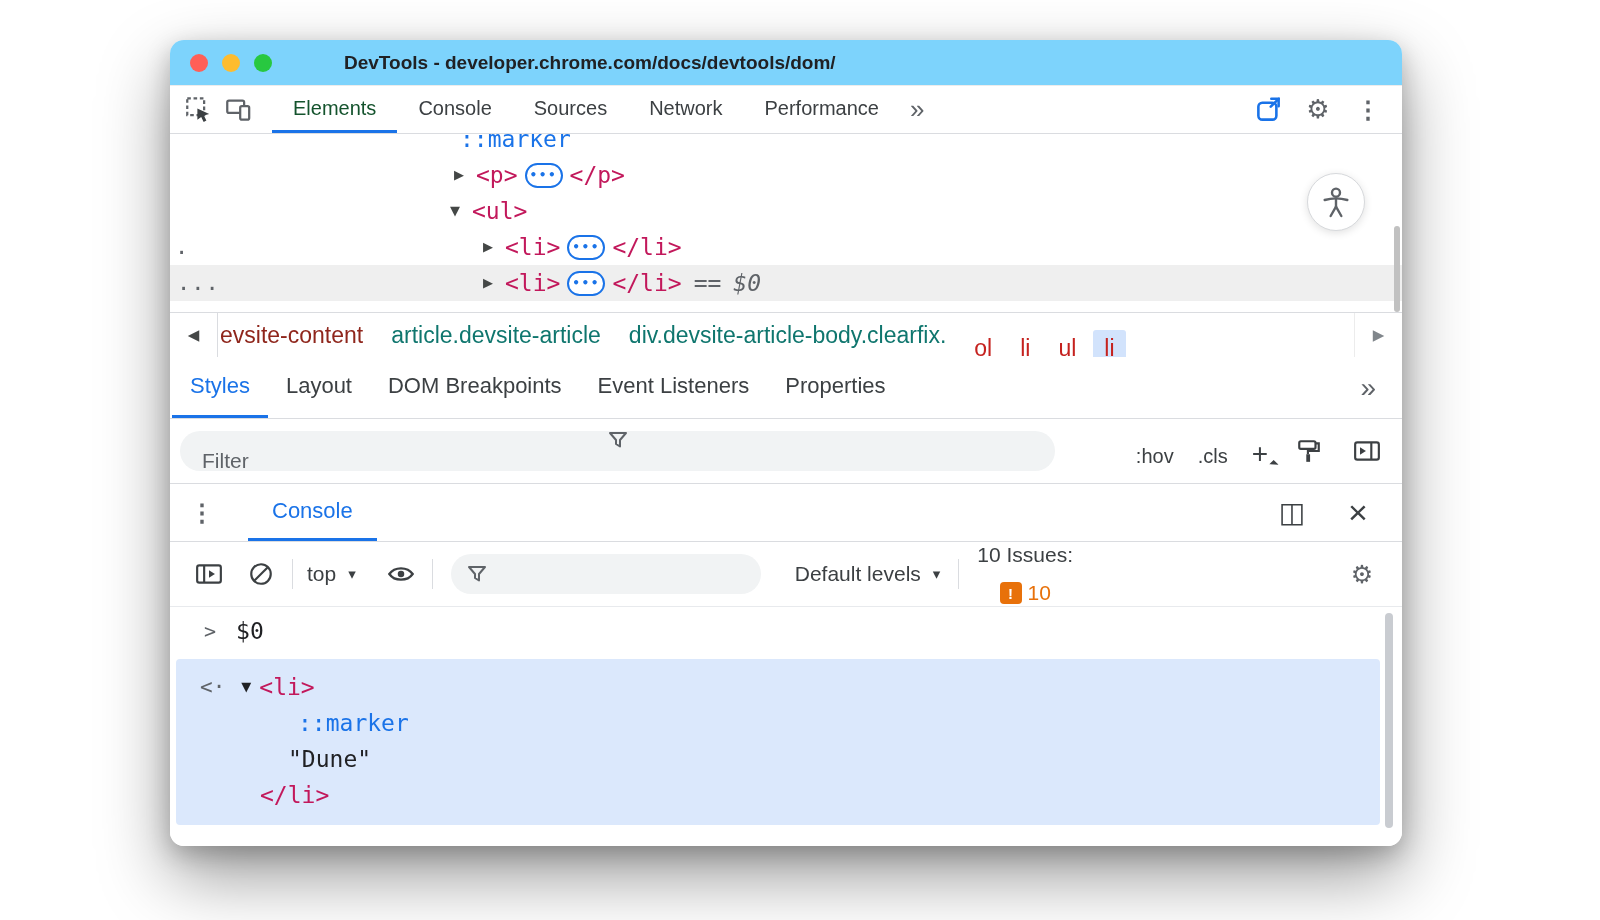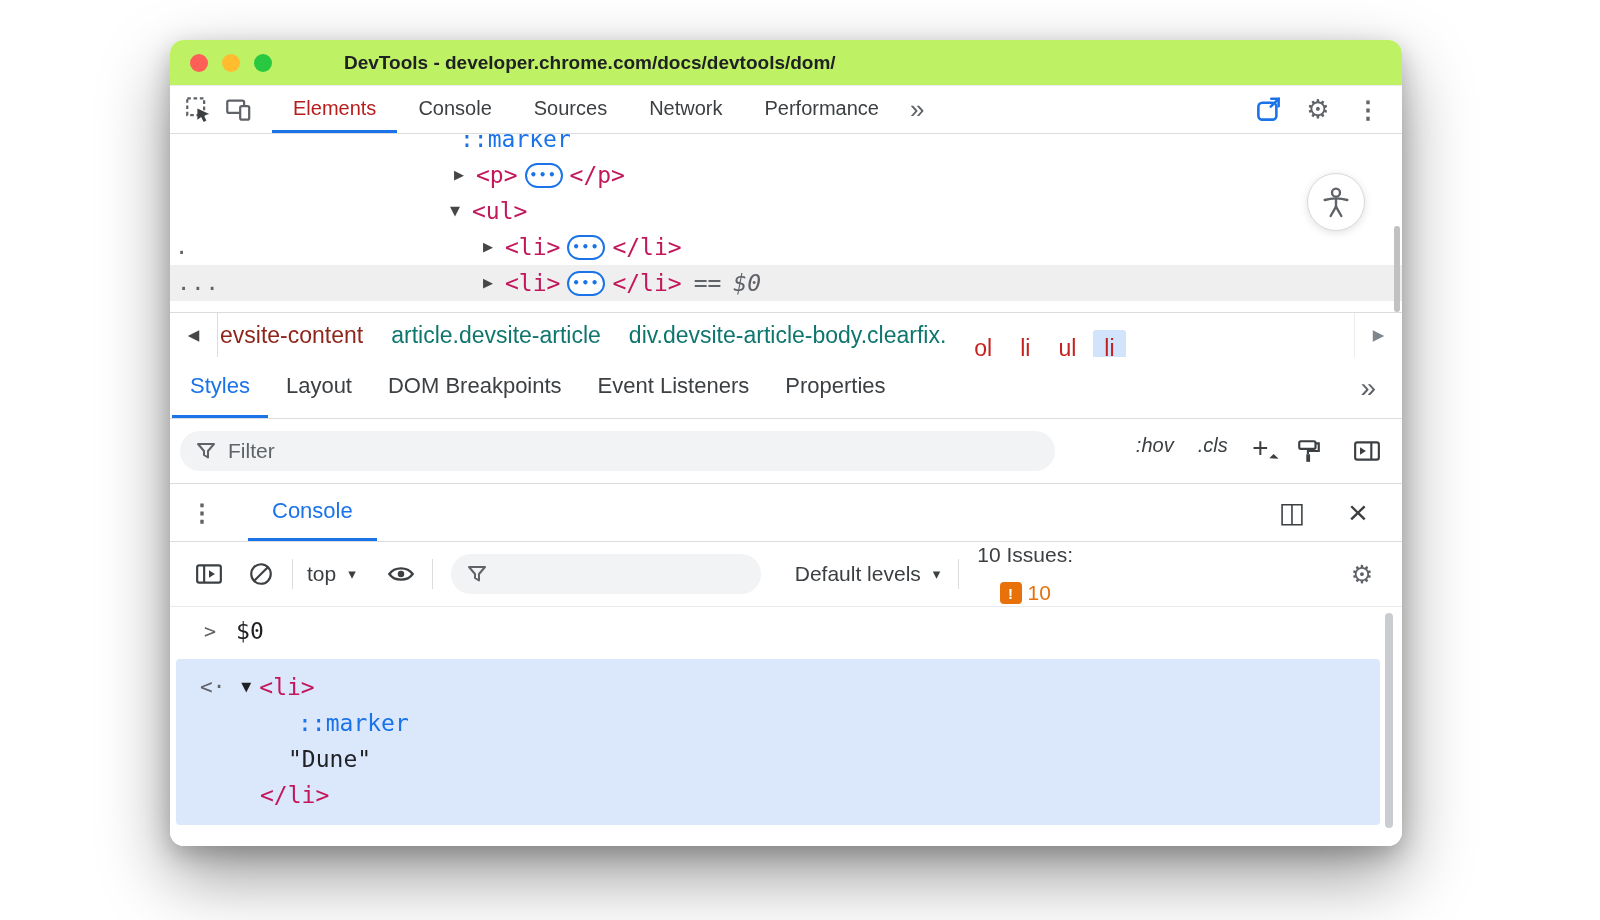--- a/index.html
+++ b/index.html
@@ -7,35 +7,35 @@
   .stage { position:relative; width:1600px; height:920px; overflow:hidden; }
 
   .window {
     position:absolute; left:170px; top:40px; width:1232px; height:806px;
     background:#ffffff; border-radius:14px; overflow:hidden;
     box-shadow:0 30px 70px rgba(0,0,0,0.40), 0 8px 24px rgba(0,0,0,0.22);
     display:flex; flex-direction:column;
   }
 
   
-  .titlebar { height:46px; flex:0 0 46px; display:flex; align-items:center; border-bottom:1px solid #ececec; background:#bef264; }
+  .titlebar { height:46px; flex:0 0 46px; display:flex; align-items:center; border-bottom:1px solid #ececec; background:#7dd3fc; }
   .lights { display:flex; gap:14px; margin-left:20px; }
   .light { width:18px; height:18px; border-radius:50%; }
   .light.red { background:#ff5f57; }
   .light.yellow { background:#febc2e; }
   .light.green { background:#28c840; }
   .win-title { margin-left:72px; font-size:19px; font-weight:bold; color:#202124; }
 
   
   .main-toolbar { height:48px; flex:0 0 48px; display:flex; align-items:stretch; border-bottom:1px solid #dadce0; background:#fff; }
   .tb-icon { display:flex; align-items:center; justify-content:center; width:40px; cursor:pointer; }
   .tb-icon:first-child { margin-left:8px; }
   .main-tabs { display:flex; margin-left:14px; }
   .main-tab { display:flex; align-items:center; padding:0 21px; font-size:20px; color:#3c4043; border-bottom:3px solid transparent; cursor:pointer; }
-  .main-tab.active { color:#b91c1c; border-bottom-color:#1a73e8; }
+  .main-tab.active { color:#14532d; border-bottom-color:#1a73e8; }
   .more-tabs { display:flex; align-items:center; font-size:26px; color:#5f6368; padding:0 10px; cursor:pointer; }
   .tb-right { margin-left:auto; display:flex; align-items:center; gap:10px; margin-right:14px; }
   .glyph-btn { width:40px; height:40px; display:flex; align-items:center; justify-content:center; font-size:26px; color:#5f6368; cursor:pointer; }
   .glyph-btn.kebab { font-size:24px; font-weight:bold; }
 
   
   .dom-tree { height:178px; flex:0 0 178px; position:relative; overflow:hidden; background:#fff;
     font-family:"DejaVu Sans Mono", monospace; font-size:23px; }
   .dom-row { height:36px; line-height:36px; white-space:nowrap; position:relative; display:flex; align-items:center; }
   .dom-row.clip { margin-top:-13px; padding-left:290px; color:#1a73e8; }
@@ -73,24 +73,24 @@
 
   
   .styles-tabs { height:62px; flex:0 0 62px; display:flex; align-items:stretch; border-bottom:1px solid #dadce0; padding-left:2px; background:#fff; }
   .styles-tab { display:flex; align-items:center; padding:0 18px; font-size:22px; color:#3c4043; border-bottom:3px solid transparent; cursor:pointer; }
   .styles-tab.active { color:#1a73e8; border-bottom-color:#1a73e8; }
   .styles-more { margin-left:auto; display:flex; align-items:center; font-size:28px; color:#5f6368; padding:0 26px; cursor:pointer; }
 
   
   .filter-row { height:65px; flex:0 0 65px; display:flex; align-items:center; border-bottom:1px solid #dadce0; background:#fff; }
   .filter-pill { display:flex; align-items:center; margin-left:10px; width:875px; height:40px;
-    background:#f1f3f4; border-radius:20px; padding:0 16px; }
+    background:#f1f3f4; border-radius:20px; padding:0 16px;flex-direction:column; }
   .filter-pill input { border:none; outline:none; background:transparent; font-size:21px; color:#3c4043; margin-left:12px; width:100%; font-family:"Liberation Sans", sans-serif; }
   .filter-pill input::placeholder { color:#5f6368; }
-  .filter-right { margin-left:auto; display:flex; align-items:flex-start; gap:24px; margin-right:18px;font-style:italic; }
+  .filter-right { margin-left:auto; display:flex; align-items:flex-end; gap:24px; margin-right:18px; }
   .pseudo-btn { font-size:20px; color:#3c4043; cursor:pointer; }
   .plus-btn { font-size:28px; color:#3c4043; cursor:pointer; position:relative; line-height:1; }
   .plus-btn::after { content:""; position:absolute; right:-9px; bottom:0px; border-left:6px solid transparent; border-top:7px solid #3c4043; transform:rotate(-45deg); }
   .svg-btn { display:flex; align-items:center; justify-content:center; width:34px; height:34px; cursor:pointer; }
 
   
   .console-header { height:58px; flex:0 0 58px; display:flex; align-items:stretch; border-bottom:1px solid #dadce0; background:#fff; }
   .drawer-kebab { display:flex; align-items:center; justify-content:center; width:44px; margin-left:10px; font-size:24px; font-weight:bold; color:#5f6368; cursor:pointer; }
   .drawer-tab { display:flex; align-items:center; padding:0 24px; font-size:22px; color:#1a73e8; border-bottom:3px solid #1a73e8; cursor:pointer; margin-left:24px; }
   .drawer-right { margin-left:auto; display:flex; align-items:center; gap:26px; margin-right:24px; }

